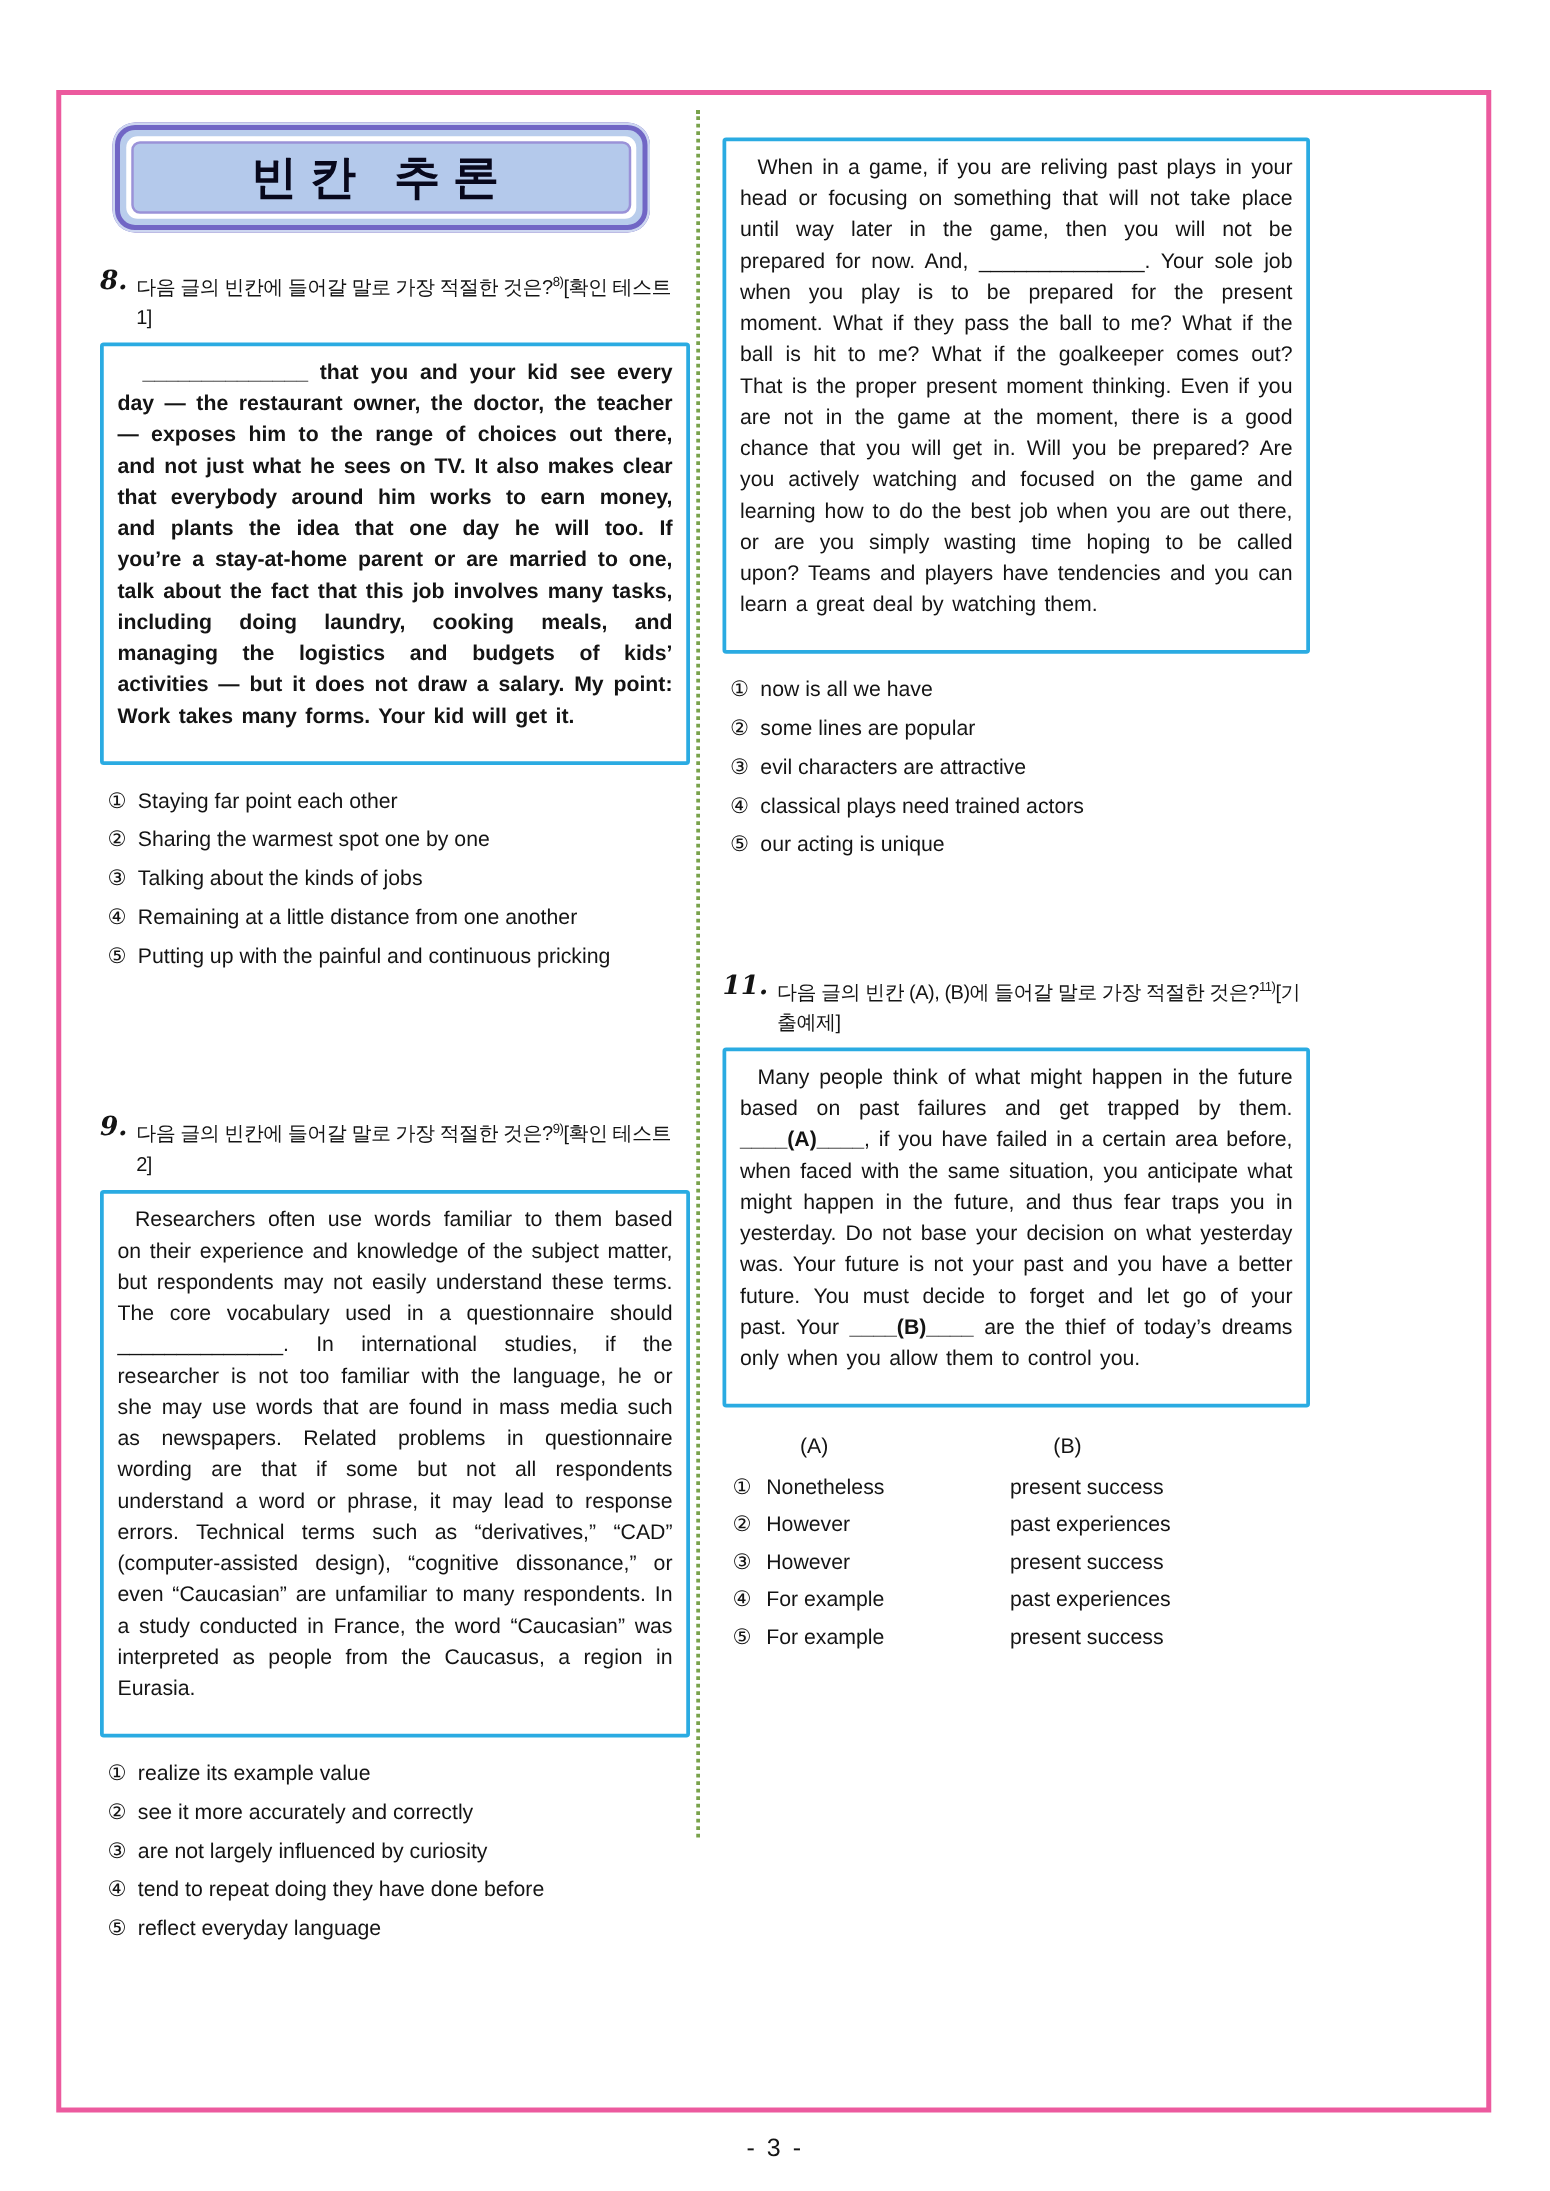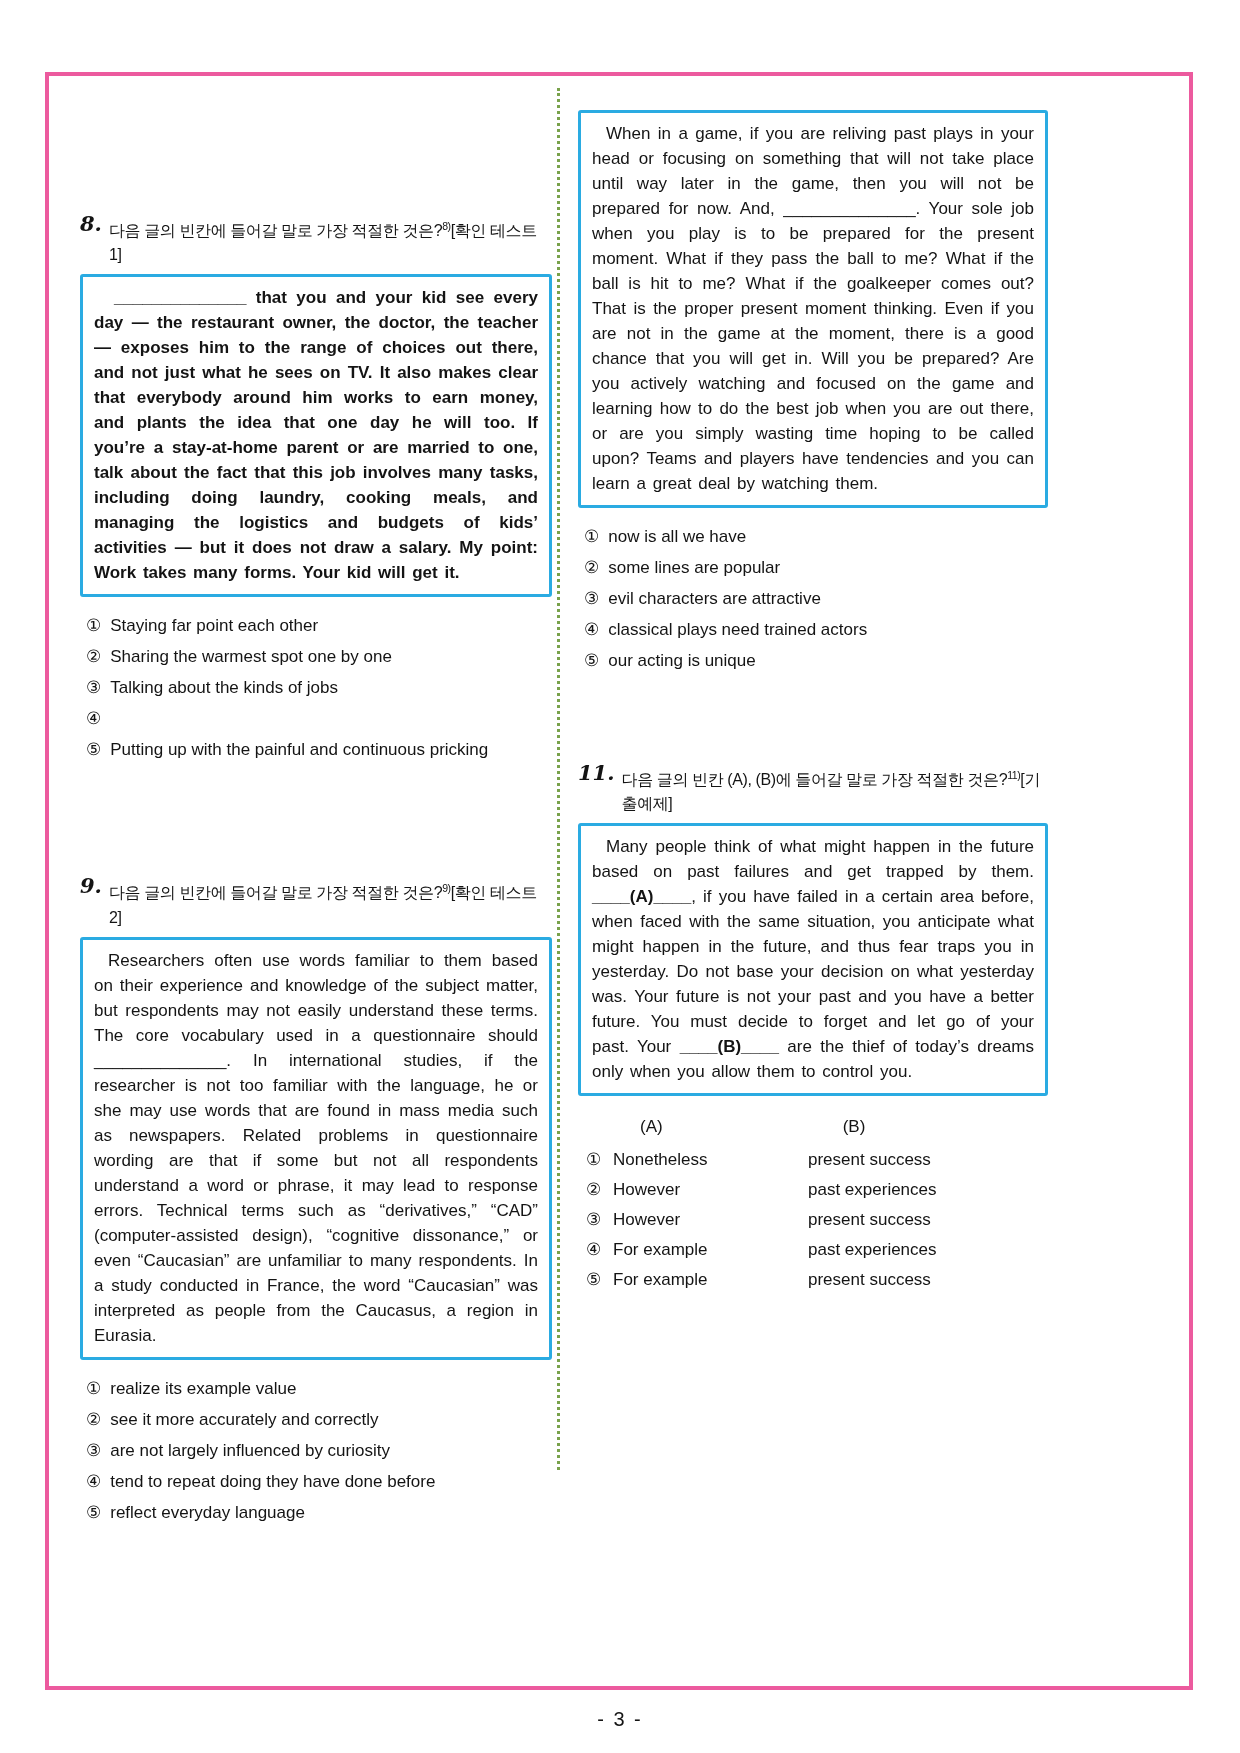--- a/index.html
+++ b/index.html
@@ -68,21 +68,21 @@
   .q-prompt-wrap { font-size: 16px; font-weight: 500; letter-spacing: -0.4px; padding-top: 2px; }
   .q-prompt-wrap sup { font-size: 10.5px; }
   .q-tag { font-size: 16px; }
 
   
   .passage-box {
     margin-top: 7px;
     border: 3px solid #2aabe2;
     border-radius: 3px;
     background: #ffffff;
-    padding: 8px 11px 9px 11px;
+    padding: 8px 11px 24px 11px;
   }
   .passage {
     margin: 0;
     font-size: 17px; line-height: 25px;
     text-align: justify;
     word-spacing: 2px;
     text-indent: 14px;
   }
   .indent-lg { text-indent: 20px; font-weight: bold; }
   .blank-bold { font-weight: bold; }
@@ -111,20 +111,27 @@
   }
 </style>
 </head>
 <body>
 
 <div class="sheet">
 
   <div class="frame"></div>
   <div class="divider"></div>
 
+  <div class="title-wrap">
+    <div class="title-ring1">
+      <div class="title-ring2">
+        <div class="title-inner">빈칸 추론</div>
+      </div>
+    </div>
+  </div>
 
   <div class="col col-left">
 
     <div class="q-block">
       <div class="q-header">
         <span class="q-num">8.</span>
         <span class="q-prompt-wrap"><span>다음 글의 빈칸에 들어갈 말로 가장 적절한 것은?</span><sup>8)</sup><span class="q-tag">[확인 테스트 1]</span></span>
       </div>
       <div class="passage-box">
         <p class="passage indent-lg">______________ that you and your kid see every day — the restaurant owner, the doctor, the teacher — exposes him to the range of choices out there, and not just what he sees on TV. It also makes clear that everybody around him works to earn money, and plants the idea that one day he will too. If you’re a stay-at-home parent or are married to one, talk about the fact that this job involves many tasks, including doing laundry, cooking meals, and managing the logistics and budgets of kids’ activities — but it does not draw a salary. My point: Work takes many forms. Your kid will get it.</p>
@@ -137,20 +144,21 @@
         <li>
             <span class="marker">②</span>
             <span>Sharing the warmest spot one by one</span>
           </li>
         <li>
             <span class="marker">③</span>
             <span>Talking about the kinds of jobs</span>
           </li>
         <li>
             <span class="marker">④</span>
+            <span>Remaining at a little distance from one another</span>
           </li>
         <li>
             <span class="marker">⑤</span>
             <span>Putting up with the painful and continuous pricking</span>
           </li>
       </ul>
     </div>
 
     <div class="q-block gap-q9">
       <div class="q-header">

